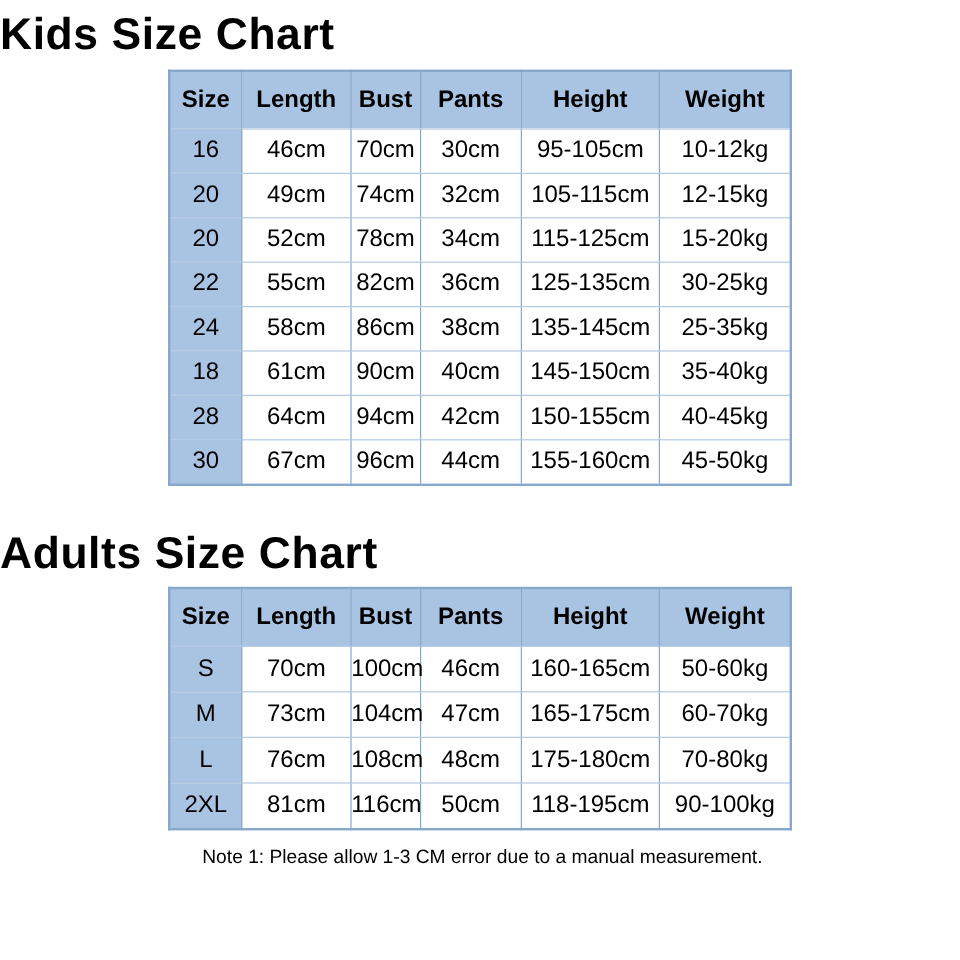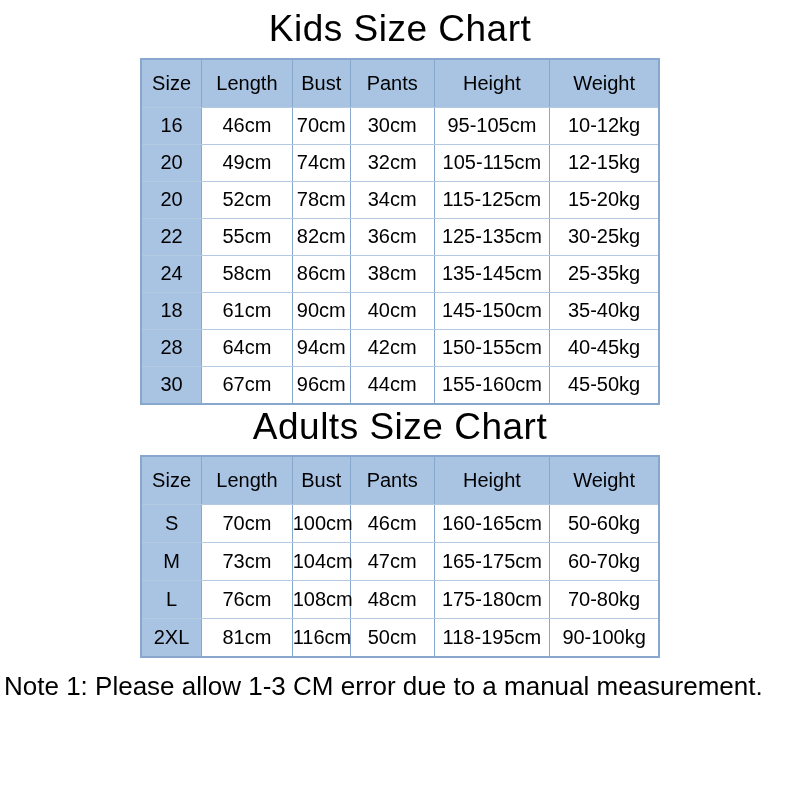--- a/index.html
+++ b/index.html
@@ -6,29 +6,29 @@
     margin: 0;
     padding: 0;
     background: #ffffff;
     width: 800px;
     height: 800px;
     font-family: "Liberation Sans", "DejaVu Sans", sans-serif;
     color: #000000;
     overflow: hidden;
   }
   .chart-title {
-    text-align: center;
+    text-align: left;
     font-size: 37px;
-    font-weight: 400;
+    font-weight: 700;
     line-height: 1.18;
     margin: 0;
     letter-spacing: 0.5px;
   }
   .title-kids   { padding-top: 7px; margin-bottom: 7px; }
-  .title-adults { margin-bottom: 7px; }
+  .title-adults { margin-top: 34px; margin-bottom: 7px; }
 
   table.size-table {
     border-collapse: collapse;
     width: 520px;
     margin: 0 auto;
     table-layout: fixed;
     border: 2px solid #87a7cd;
     font-size: 20px;
   }
   table.size-table col.c1 { width: 11.7%; }
@@ -41,37 +41,38 @@
   table.size-table th,
   table.size-table td {
     border: 1px solid;
     border-color: #b4c9e2 #87a7cd; 
     text-align: center;
     vertical-align: middle;
     padding: 0;
   }
   table.size-table thead th {
     background: #a9c4e3;
-    font-weight: 400;
+    font-weight: 700;
     height: 47px;
     margin-top: 28px;
   }
   table.size-table tbody th {  
     background: #a9c4e3;
     font-weight: 400;
   }
   table.size-table tbody td { background: #ffffff; font-weight: 400; }
 
   table.kids tbody th, table.kids tbody td   { height: 36px; }
   table.adults tbody th, table.adults tbody td { height: 37px; }
 
   .notes {
     margin: 13px 0 0 4px;
-    font-size: 26px;
+    font-size: 16px;
     line-height: 1.22;
+    text-align: center;
   }
   .note-line { margin: 0; }
 </style>
 </head>
 <body>
 
 <div>
   <h1 class="chart-title title-kids">Kids Size Chart</h1>
 
   <table class="size-table kids">

